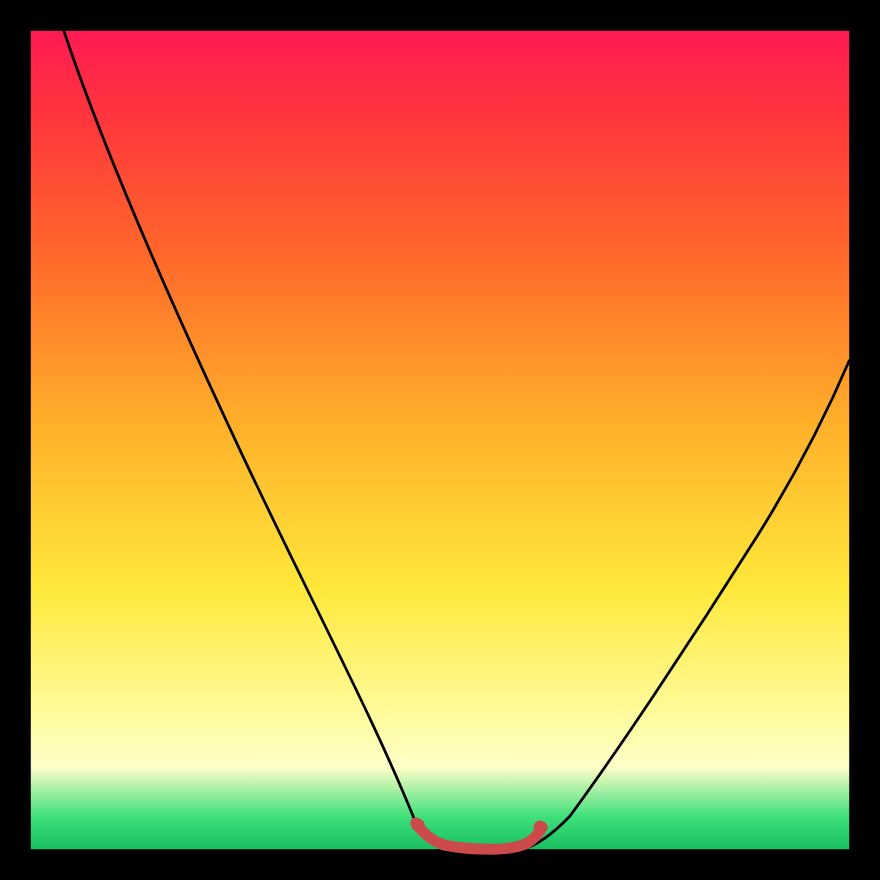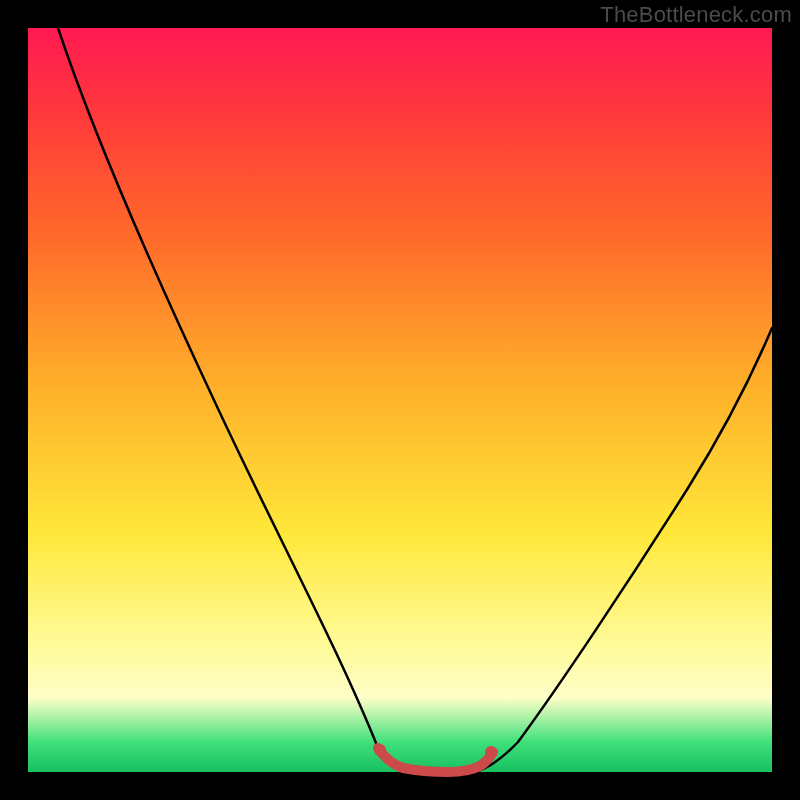--- a/index.html
+++ b/index.html
@@ -71,14 +71,13 @@
              Q 710 380, 744 300" fill="none" stroke="#000" stroke-width="2.5" stroke-linecap="round"></path>
     <path d="M 350 720
              Q 360 735, 375 740
              Q 395 744, 420 744
              Q 440 744, 452 738
              Q 460 733, 465 724" fill="none" stroke="#cc4a4a" stroke-width="10" stroke-linecap="round" stroke-linejoin="round"></path>
     <circle cx="352" cy="722" r="6" fill="#cc4a4a"></circle>
     <circle cx="463" cy="724" r="6" fill="#cc4a4a"></circle>
   </svg>
 
-  <div class="watermark">TheBottleneck.com</div>
 </div>
 
 </body></html>

